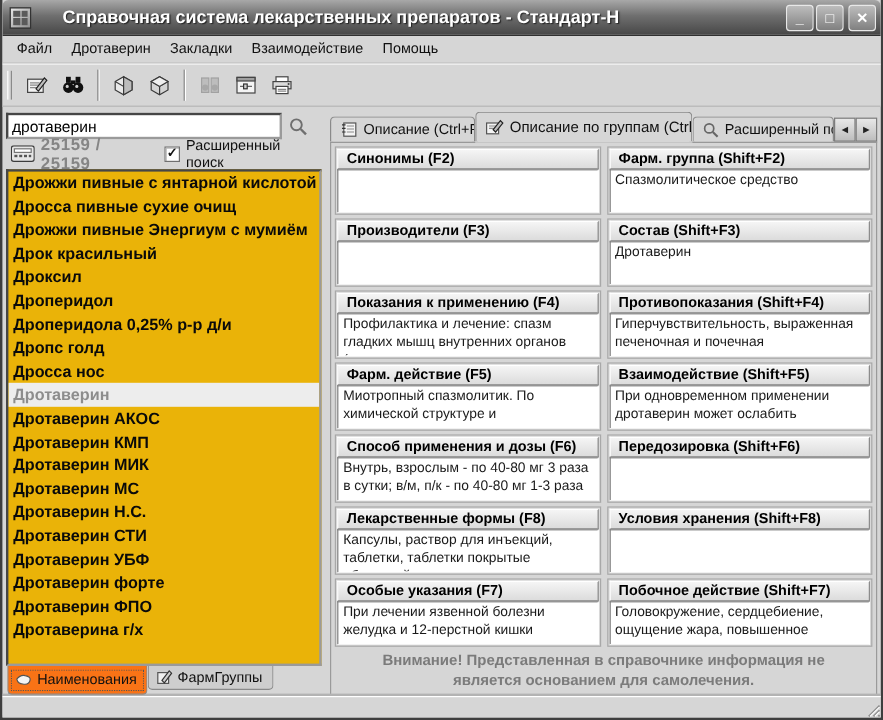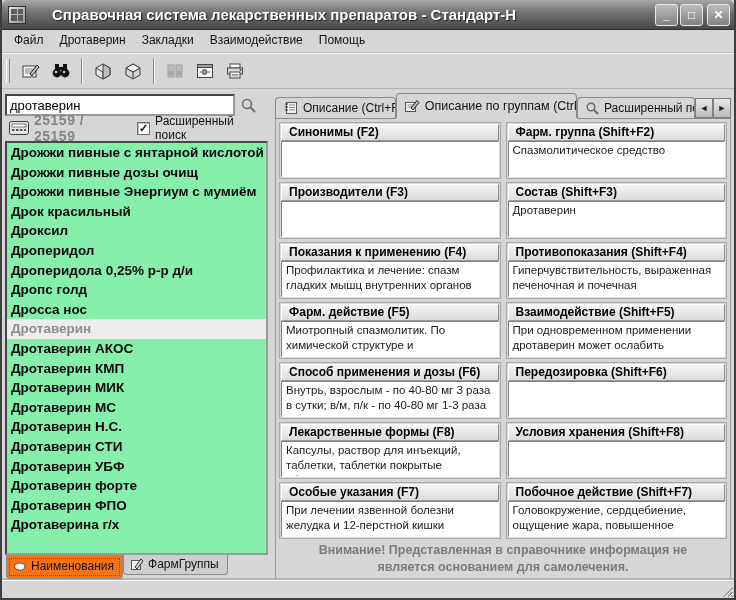--- a/index.html
+++ b/index.html
@@ -115,21 +115,21 @@
     display: flex; align-items: center; justify-content: center;
     font-size: 11px; font-weight: bold; color: #111;
     margin-left: 4px;
   }
   .checkbox span { visibility: hidden; line-height: 1; }
   .checkbox.checked span { visibility: visible; }
   .checkbox-label { font-size: 12px; color: #111; }
 
   .drug-list {
     flex: 1; margin-top: 2px;
-    background: #86efac;
+    background: #eab308;
     border: 2px inset #9a9a9a;
     overflow: hidden;
     list-style: none;
   }
   .drug-list li {
     height: 19.6px; line-height: 19.6px;
     font-size: 13.5px; font-weight: bold; color: #0a0a0a;
     padding-left: 4px; white-space: nowrap; overflow: hidden;
   }
   .drug-list li.selected { background: #ededed; color: #8d8d8d; }
@@ -365,21 +365,21 @@
         </span>
         <span class="count-text">25159 / 25159</span>
         <span class="checkbox checked" id="ext-checkbox">
             <span>✓</span>
           </span>
         <span class="checkbox-label">Расширенный поиск</span>
       </div>
 
       <ul class="drug-list" id="drug-list">
           <li>Дрожжи пивные с янтарной кислотой</li>
-          <li>Дрожжи пивные дозы очищ</li>
+          <li>Дросса пивные сухие очищ</li>
           <li>Дрожжи пивные Энергиум с мумиём</li>
           <li>Дрок красильный</li>
           <li>Дроксил</li>
           <li>Дроперидол</li>
           <li>Дроперидола 0,25% р-р д/и</li>
           <li>Дропс голд</li>
           <li>Дросса нос</li>
           <li class="selected">Дротаверин</li>
           <li>Дротаверин АКОС</li>
           <li>Дротаверин КМП</li>

